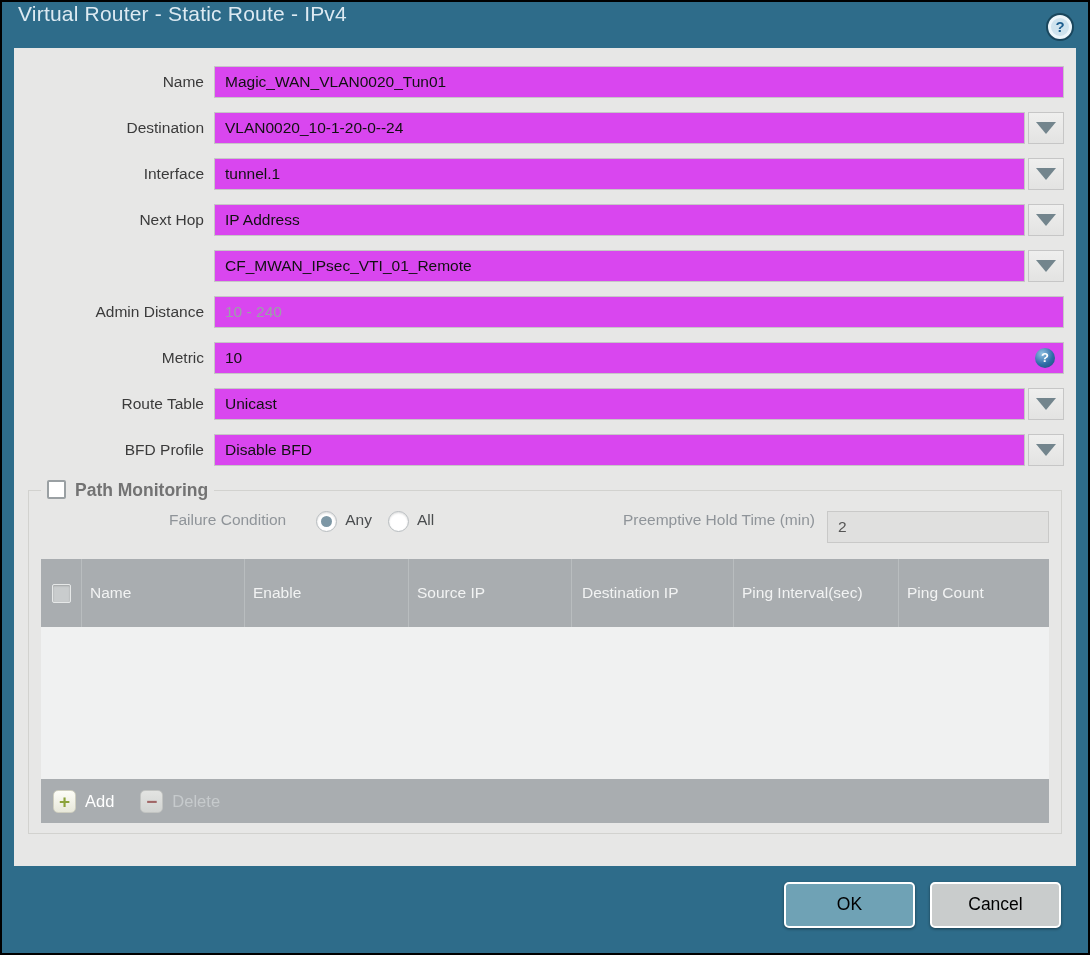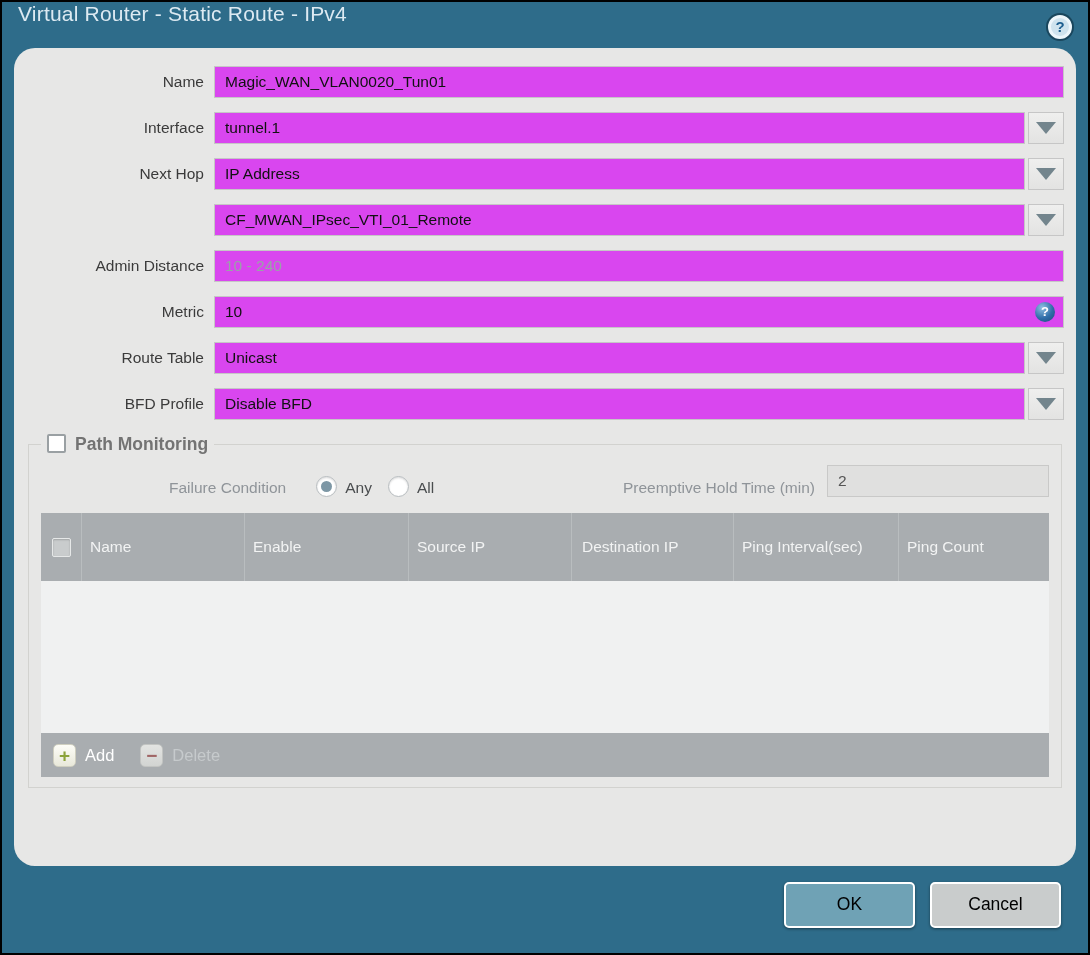--- a/index.html
+++ b/index.html
@@ -10,21 +10,21 @@
   .dialog { width:100%; height:100%; background:#2e6c8a; display:flex; flex-direction:column; }
 
   
   .titlebar { height:46px; display:flex; padding:0 16px; position:relative; }
   .title { color:#ddeaf2; font-size:21px; letter-spacing:0.2px; }
   .help-badge { position:absolute; right:16px; top:13px; width:24px; height:24px; border-radius:50%;
     background:#cfe3ee; border:3px solid #edf6fb; box-shadow:0 0 0 2px rgba(10,40,56,0.55);
     color:#1d5e8f; font-weight:bold; font-size:15px; line-height:18px; text-align:center; cursor:pointer; }
 
   
-  .bodyarea { flex:1; margin:0 12px; background:#e7e7e6; padding-top:18px; overflow:hidden;border-radius:21px; }
+  .bodyarea { flex:1; margin:0 12px; background:#e7e7e6; padding-top:18px; overflow:hidden; }
 
   .row { display:flex; align-items:center; margin:0 12px 14px 0; height:32px; }
   .lbl { width:200px; text-align:right; padding-right:10px; font-size:15.5px; color:#3b3b3b; white-space:nowrap; }
   .fieldwrap { flex:1; display:flex; align-items:center; position:relative; }
   .txt { flex:1; height:32px; border:1px solid #c6c6c6; padding:0 10px; font-size:15.5px; color:#111;
     background:#d946ef; font-family:"Liberation Sans", sans-serif; outline:none; min-width:0; }
   .txt::placeholder { color:#9aa2a8; }
   .dd { width:36px; height:32px; margin-left:3px; background:linear-gradient(#efefee,#e3e3e2);
     border:1px solid #c6c6c6; display:flex; align-items:center; justify-content:center; cursor:pointer; flex:none; }
   .dd-arrow { width:0; height:0; border-left:10px solid transparent; border-right:10px solid transparent;
@@ -32,21 +32,21 @@
   .sphere { position:absolute; right:9px; top:6px; width:20px; height:20px; border-radius:50%;
     background:radial-gradient(circle at 35% 28%, #8fc0e2, #2f6da8 55%, #1b4a76); color:#fff;
     font-weight:bold; font-size:13px; line-height:20px; text-align:center; }
 
   
   fieldset.pm { border:1px solid #d2d2cf; margin:2px 14px 0; padding:2px 10px 10px; }
   legend.pm-legend { display:flex; align-items:flex-start; gap:9px; padding:0 6px; margin-left:2px;
     font-weight:bold; color:#737373; font-size:17.5px; }
   .checkbox { width:19px; height:19px; background:#fff; border:2px solid #9aa0a3; border-radius:2px; cursor:pointer; }
 
-  .pm-row { display:flex; align-items:flex-end; margin:8px 2px 16px; font-size:15.5px; color:#8f9499; }
+  .pm-row { display:flex; align-items:flex-start; margin:8px 2px 16px; font-size:15.5px; color:#8f9499; }
   .pm-row .fc-label { margin-left:128px; margin-right:14px; }
   .radio { width:21px; height:21px; border-radius:50%; background:#fff; border:1px solid #b7bcbf;
     box-shadow:inset 0 1px 2px rgba(0,0,0,0.15); margin:0 8px 0 16px; position:relative; cursor:pointer; flex:none; }
   .radio.selected::after { content:""; position:absolute; left:4px; top:4px; width:11px; height:11px;
     border-radius:50%; background:#7d97a5; }
   .radio-label { color:#4a4d4f; }
   .pht-label { margin-left:auto; margin-right:12px; }
   .pht-input { width:222px; height:32px; background:#e0e0df; border:1px solid #c9c9c8; color:#555;
     font-size:15.5px; padding:0 10px; font-family:"Liberation Sans", sans-serif; outline:none; }
 
@@ -94,20 +94,29 @@
 
     <div class="bodyarea">
 
       <div class="row">
         <span class="lbl">Name</span>
         <div class="fieldwrap">
           <input class="txt" value="Magic_WAN_VLAN0020_Tun01" style="">
         </div>
       </div>
 
+      <div class="row">
+        <span class="lbl">Destination</span>
+        <div class="fieldwrap">
+          <input class="txt" value="VLAN0020_10-1-20-0--24" style="">
+          <span class="dd">
+              <span class="dd-arrow"></span>
+            </span>
+        </div>
+      </div>
 
       <div class="row">
         <span class="lbl">Interface</span>
         <div class="fieldwrap">
           <input class="txt" value="tunnel.1" style="">
           <span class="dd">
               <span class="dd-arrow"></span>
             </span>
         </div>
       </div>

